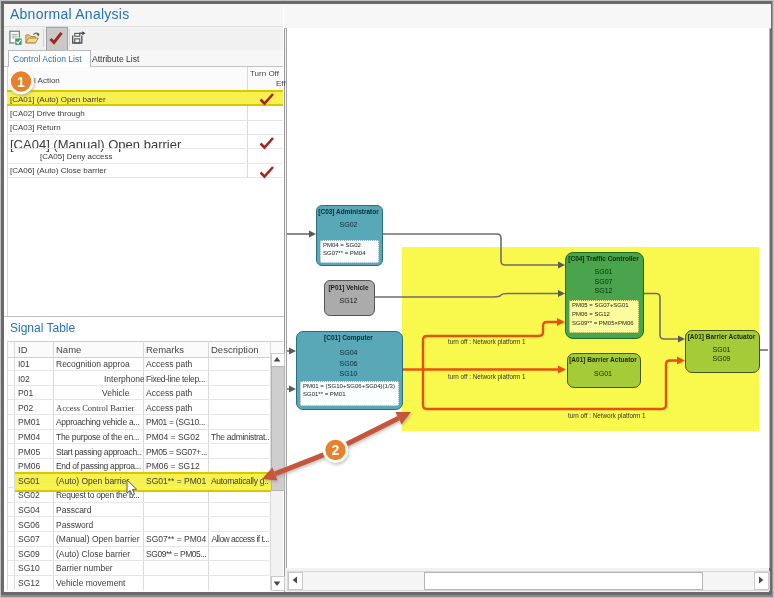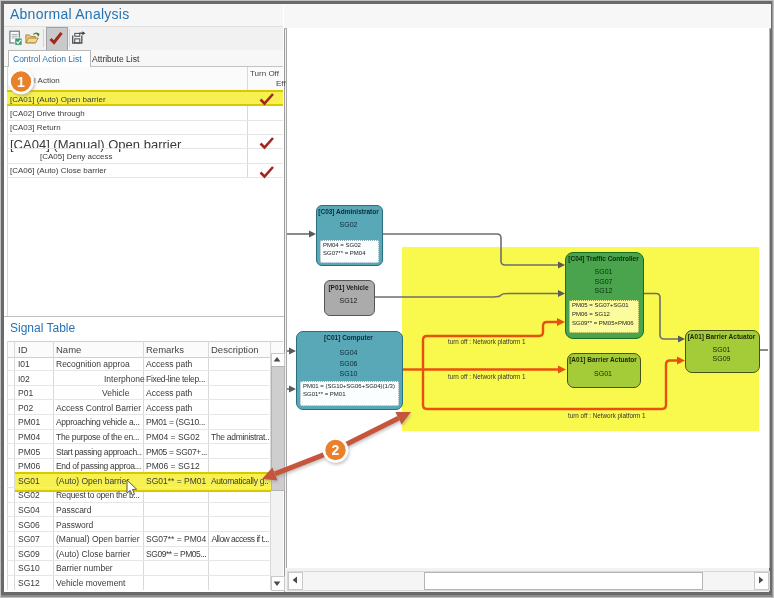--- a/index.html
+++ b/index.html
@@ -115,21 +115,21 @@
   <div class="t" style="left:18px;top:359px;">I01</div>
       <div class="t" style="left:56px;top:359px;width:86px;overflow:hidden;">Recognition approa</div>
       <div class="t" style="left:146px;top:359px;width:61px;overflow:hidden;">Access path</div>
   <div class="t" style="left:18px;top:374px;">I02</div>
       <div class="t" style="left:56px;top:374px;width:86px;overflow:hidden;margin-left:48px;">Interphone</div>
       <div class="t" style="left:146px;top:374px;width:61px;overflow:hidden;letter-spacing:-0.3px;">Fixed-line telep...</div>
   <div class="t" style="left:18px;top:388px;">P01</div>
       <div class="t" style="left:56px;top:388px;width:86px;overflow:hidden;margin-left:46px;">Vehicle</div>
       <div class="t" style="left:146px;top:388px;width:61px;overflow:hidden;">Access path</div>
   <div class="t" style="left:18px;top:403px;">P02</div>
-      <div class="t" style="left:56px;top:403px;width:86px;overflow:hidden;">Access Control Barrier</div>
+      <div class="t" style="left:56px;top:403px;width:86px;overflow:hidden;font-family:Liberation Serif, serif;">Access Control Barrier</div>
       <div class="t" style="left:146px;top:403px;width:61px;overflow:hidden;">Access path</div>
   <div class="t" style="left:18px;top:417px;">PM01</div>
       <div class="t" style="left:56px;top:417px;width:86px;overflow:hidden;letter-spacing:-0.3px;">Approaching vehicle a...</div>
       <div class="t" style="left:146px;top:417px;width:61px;overflow:hidden;letter-spacing:-0.3px;">PM01 = (SG10...</div>
   <div class="t" style="left:18px;top:432px;">PM04</div>
       <div class="t" style="left:56px;top:432px;width:86px;overflow:hidden;letter-spacing:-0.3px;">The purpose of the en...</div>
       <div class="t" style="left:146px;top:432px;width:61px;overflow:hidden;">PM04 = SG02</div>
       <div class="t" style="left:211px;top:432px;width:58px;overflow:hidden;letter-spacing:-0.3px;">The administrat...</div>
   <div class="t" style="left:18px;top:447px;">PM05</div>
       <div class="t" style="left:56px;top:447px;width:86px;overflow:hidden;letter-spacing:-0.3px;">Start passing approach...</div>

